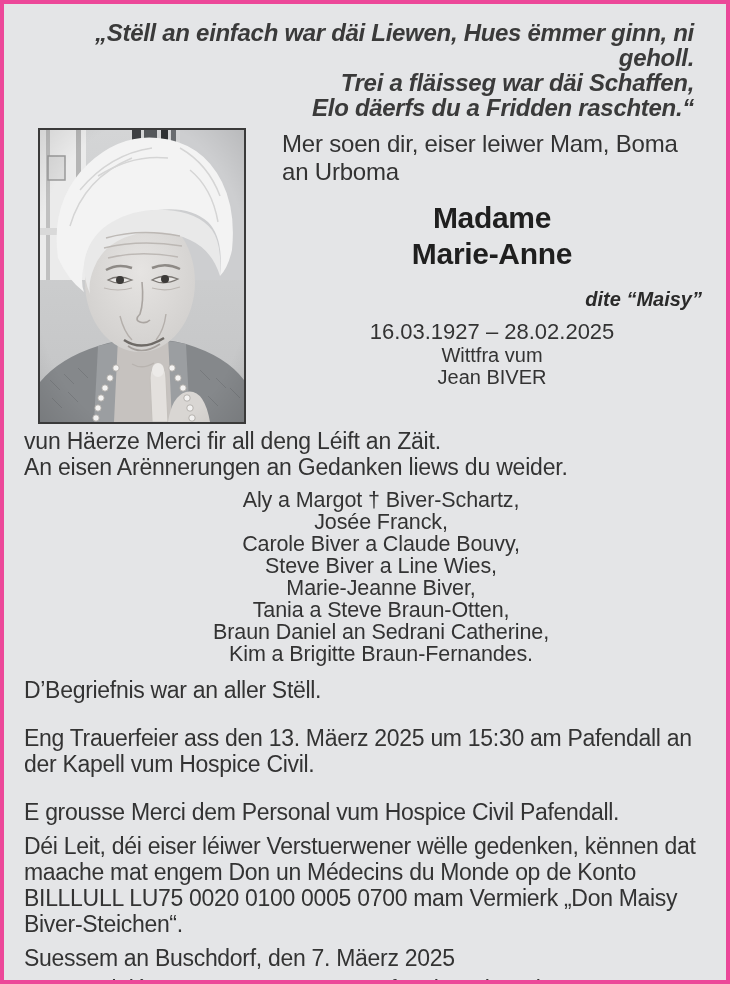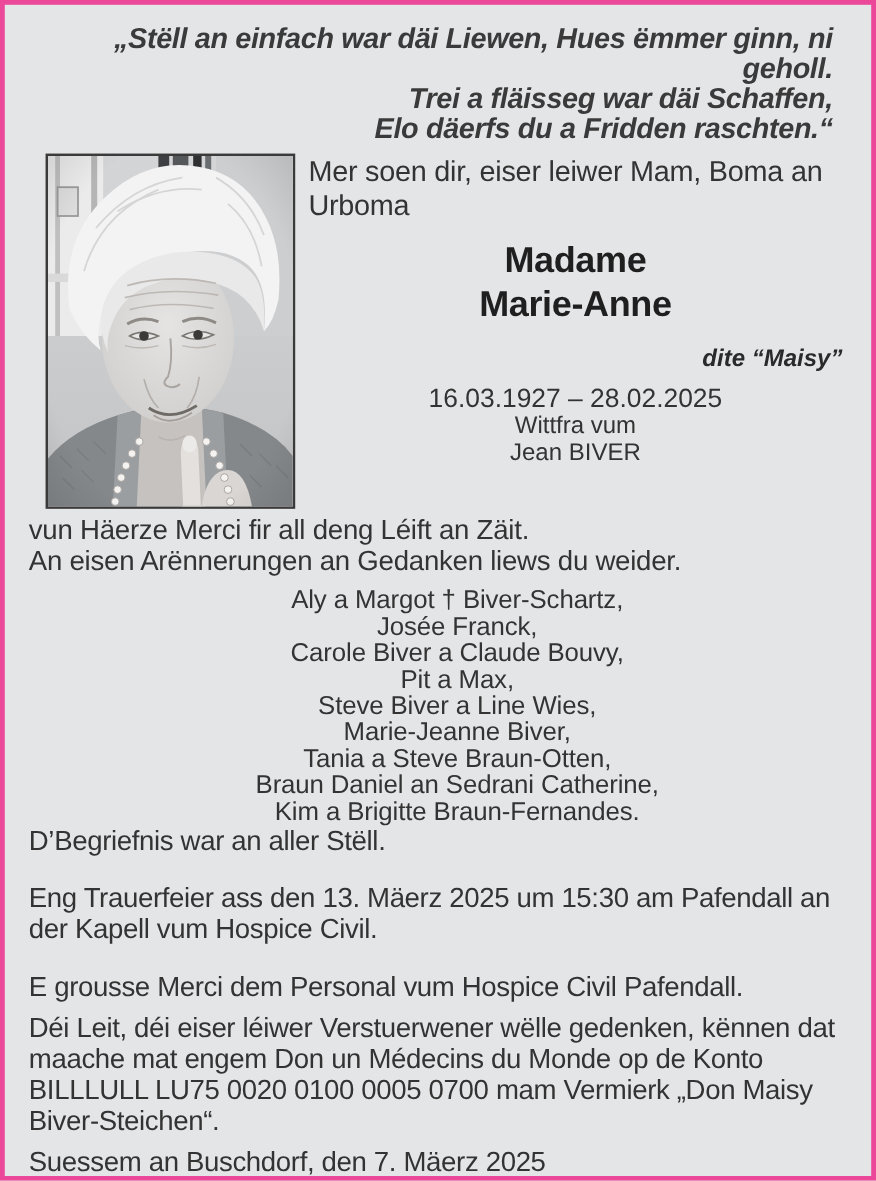--- a/index.html
+++ b/index.html
@@ -29,21 +29,21 @@
   .top-row { display:flex; margin-top:8px; }
   .photo-frame {
     width:204px; height:292px;
     border:2px solid #3a3a3a;
     flex-shrink:0;
     margin-left:14px;
     background:#cfcfcf;
   }
   .photo-frame svg { display:block; }
 
-  .header-col { flex:1; padding-left:11px; padding-top:2px; }
+  .header-col { flex:1; padding-left:36px; padding-top:2px; }
   .intro { font-size:24px; line-height:28px; color:#333; letter-spacing:-0.2px; }
   .name-block {
     margin-top:14px;
     text-align:center;
     font-size:30px;
     line-height:36px;
     font-weight:700;
     color:#1f1f1f;
     letter-spacing:-0.3px;
   }
@@ -53,21 +53,21 @@
     line-height:22px; color:#2a2a2a;
   }
   .dates { margin-top:10px; text-align:center; font-size:22px; line-height:24px; color:#333; }
   .widow { text-align:center; font-size:20px; line-height:22px; color:#333; }
 
   .thanks { margin-top:4px; font-size:23px; line-height:26px; letter-spacing:-0.2px; }
   .family { margin:9px 0 0 36px; font-size:21.5px; line-height:22px; letter-spacing:-0.1px;text-align:center; }
   .family > div { white-space:nowrap; }
 
   .para { font-size:23px; line-height:26px; letter-spacing:-0.3px; }
-  .mt12 { }
+  .mt12 { margin-top:12px; }
   .mt6  { margin-top:22px; }
   .mt8  { margin-top:8px; }
   .mt5  { margin-top:5px; }
   .bold { font-weight:400; }
 </style>
 </head>
 <body>
 
 <div class="page">
   <div class="content">
@@ -201,21 +201,20 @@
 
     <div class="thanks">
       <div>vun Häerze Merci fir all deng Léift an Zäit.</div>
       <div>An eisen Arënnerungen an Gedanken liews du weider.</div>
     </div>
 
     <div class="family">
         <div>Aly a Margot † Biver-Schartz,</div>
         <div>Josée Franck,</div>
         <div>Carole Biver a Claude Bouvy,</div>
-        <div>Pit a Max,</div>
         <div>Steve Biver a Line Wies,</div>
         <div>Marie-Jeanne Biver,</div>
         <div>Tania a Steve Braun-Otten,</div>
         <div>Braun Daniel an Sedrani Catherine,</div>
         <div>Kim a Brigitte Braun-Fernandes.</div>
       </div>
 
     <div class="para mt12">D’Begriefnis war an aller Stëll.</div>
     <div class="para mt6">Eng Trauerfeier ass den 13. Mäerz 2025 um 15:30 am Pafendall an der Kapell vum Hospice Civil.</div>
     <div class="para mt6">E grousse Merci dem Personal vum Hospice Civil Pafendall.</div>

